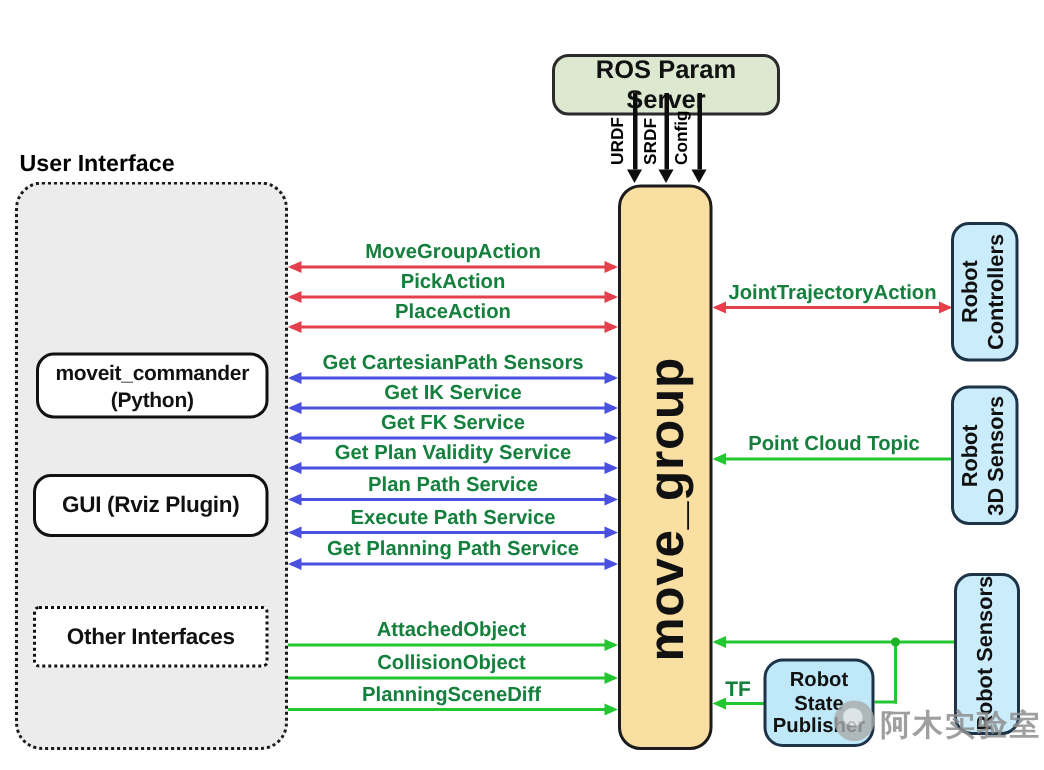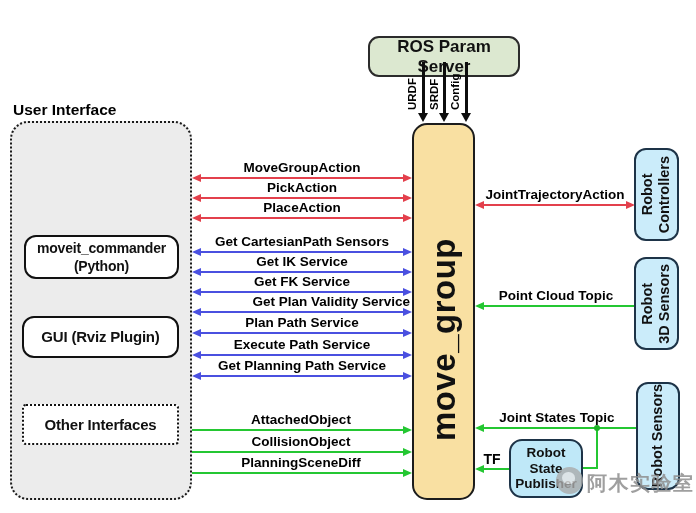--- a/index.html
+++ b/index.html
@@ -33,21 +33,21 @@
   .a-red{color:#e3404c;}
   .a-blue{color:#4a50e0;}
   .a-green{color:#24c732;}
   
   .varrow{position:absolute;width:2.6px;background:#0d0d0d;}
   .varrow::after{content:"";position:absolute;bottom:-9px;left:50%;margin-left:-5.5px;
     width:0;height:0;border-style:solid;border-width:9px 5.5px 0 5.5px;
     border-color:#0d0d0d transparent transparent transparent;}
   
   .alabel{position:absolute;white-space:nowrap;text-align:center;
-          font-size:13.5px;font-weight:600;color:#000000;line-height:1.2;}
+          font-size:13.5px;font-weight:600;color:#15803d;line-height:1.2;}
   .section-title{position:absolute;font-size:15.5px;font-weight:bold;color:#000;}
   
   .gline{position:absolute;background:#24c732;}
   .gdot{position:absolute;width:6px;height:6px;border-radius:50%;background:#1db327;}
   
   .wm-logo{position:absolute;width:27px;height:27px;border-radius:50%;
            background:#ababab;opacity:.8;z-index:9;}
   .wm-logo::after{content:"";position:absolute;left:6px;top:5px;width:13px;height:12px;
            border-radius:50% 50% 45% 55%;background:#e4e4e4;}
   .wm-text{position:absolute;font-size:20px;font-weight:bold;color:#8f8f8f;
@@ -97,40 +97,39 @@
   <div class="arrow a-blue hl hr" style="left:194px;top:251px;width:216px;"></div>
   <div class="arrow a-blue hl hr" style="left:194px;top:271px;width:216px;"></div>
   <div class="arrow a-blue hl hr" style="left:194px;top:291px;width:216px;"></div>
   <div class="arrow a-blue hl hr" style="left:194px;top:311px;width:216px;"></div>
   <div class="arrow a-blue hl hr" style="left:194px;top:332px;width:216px;"></div>
   <div class="arrow a-blue hl hr" style="left:194px;top:354px;width:216px;"></div>
   <div class="arrow a-blue hl hr" style="left:194px;top:375px;width:216px;"></div>
   <div class="alabel" style="left:194px;width:216px;top:234px;">Get CartesianPath Sensors</div>
   <div class="alabel" style="left:194px;width:216px;top:254px;">Get IK Service</div>
   <div class="alabel" style="left:194px;width:216px;top:274px;">Get FK Service</div>
-  <div class="alabel" style="left:194px;width:216px;top:294px;text-align:right;">Get Plan Validity Service</div>
+  <div class="alabel" style="left:194px;width:216px;top:294px;">Get Plan Validity Service</div>
   <div class="alabel" style="left:194px;width:216px;top:315px;">Plan Path Service</div>
   <div class="alabel" style="left:194px;width:216px;top:337px;">Execute Path Service</div>
   <div class="alabel" style="left:194px;width:216px;top:358px;">Get Planning Path Service</div>
 
   <div class="arrow a-green hr" style="left:192px;top:429px;width:218px;"></div>
   <div class="arrow a-green hr" style="left:192px;top:451px;width:218px;"></div>
   <div class="arrow a-green hr" style="left:192px;top:472px;width:218px;"></div>
   <div class="alabel" style="left:192px;width:218px;top:412px;">AttachedObject</div>
   <div class="alabel" style="left:192px;width:218px;top:434px;">CollisionObject</div>
   <div class="alabel" style="left:192px;width:218px;top:455px;">PlanningSceneDiff</div>
 
   <div class="arrow a-red hl hr" style="left:477px;top:204px;width:156px;"></div>
   <div class="alabel" style="left:477px;width:156px;top:187px;">JointTrajectoryAction</div>
 
   <div class="arrow a-green hl" style="left:477px;top:305px;width:158px;"></div>
   <div class="alabel" style="left:477px;width:158px;top:288px;">Point Cloud Topic</div>
 
   <div class="arrow a-green hl" style="left:477px;top:427px;width:160px;"></div>
-  <div class="alabel" style="left:477px;width:160px;top:410px;">Joint States Topic</div>
 
   <div class="arrow a-green hl" style="left:477px;top:468px;width:33px;"></div>
   <div class="alabel" style="left:477px;width:30px;top:451px;font-size:14px;font-weight:bold;">TF</div>
 
   <div class="gline" style="left:596px;top:428px;width:2.4px;height:41px;"></div>
   <div class="gline" style="left:583px;top:467px;width:15px;height:2.4px;"></div>
   <div class="gdot" style="left:594px;top:425px;"></div>
 
   <div class="bx rbox" style="left:634px;top:148px;width:45px;height:93px;">
     <div class="vt">

